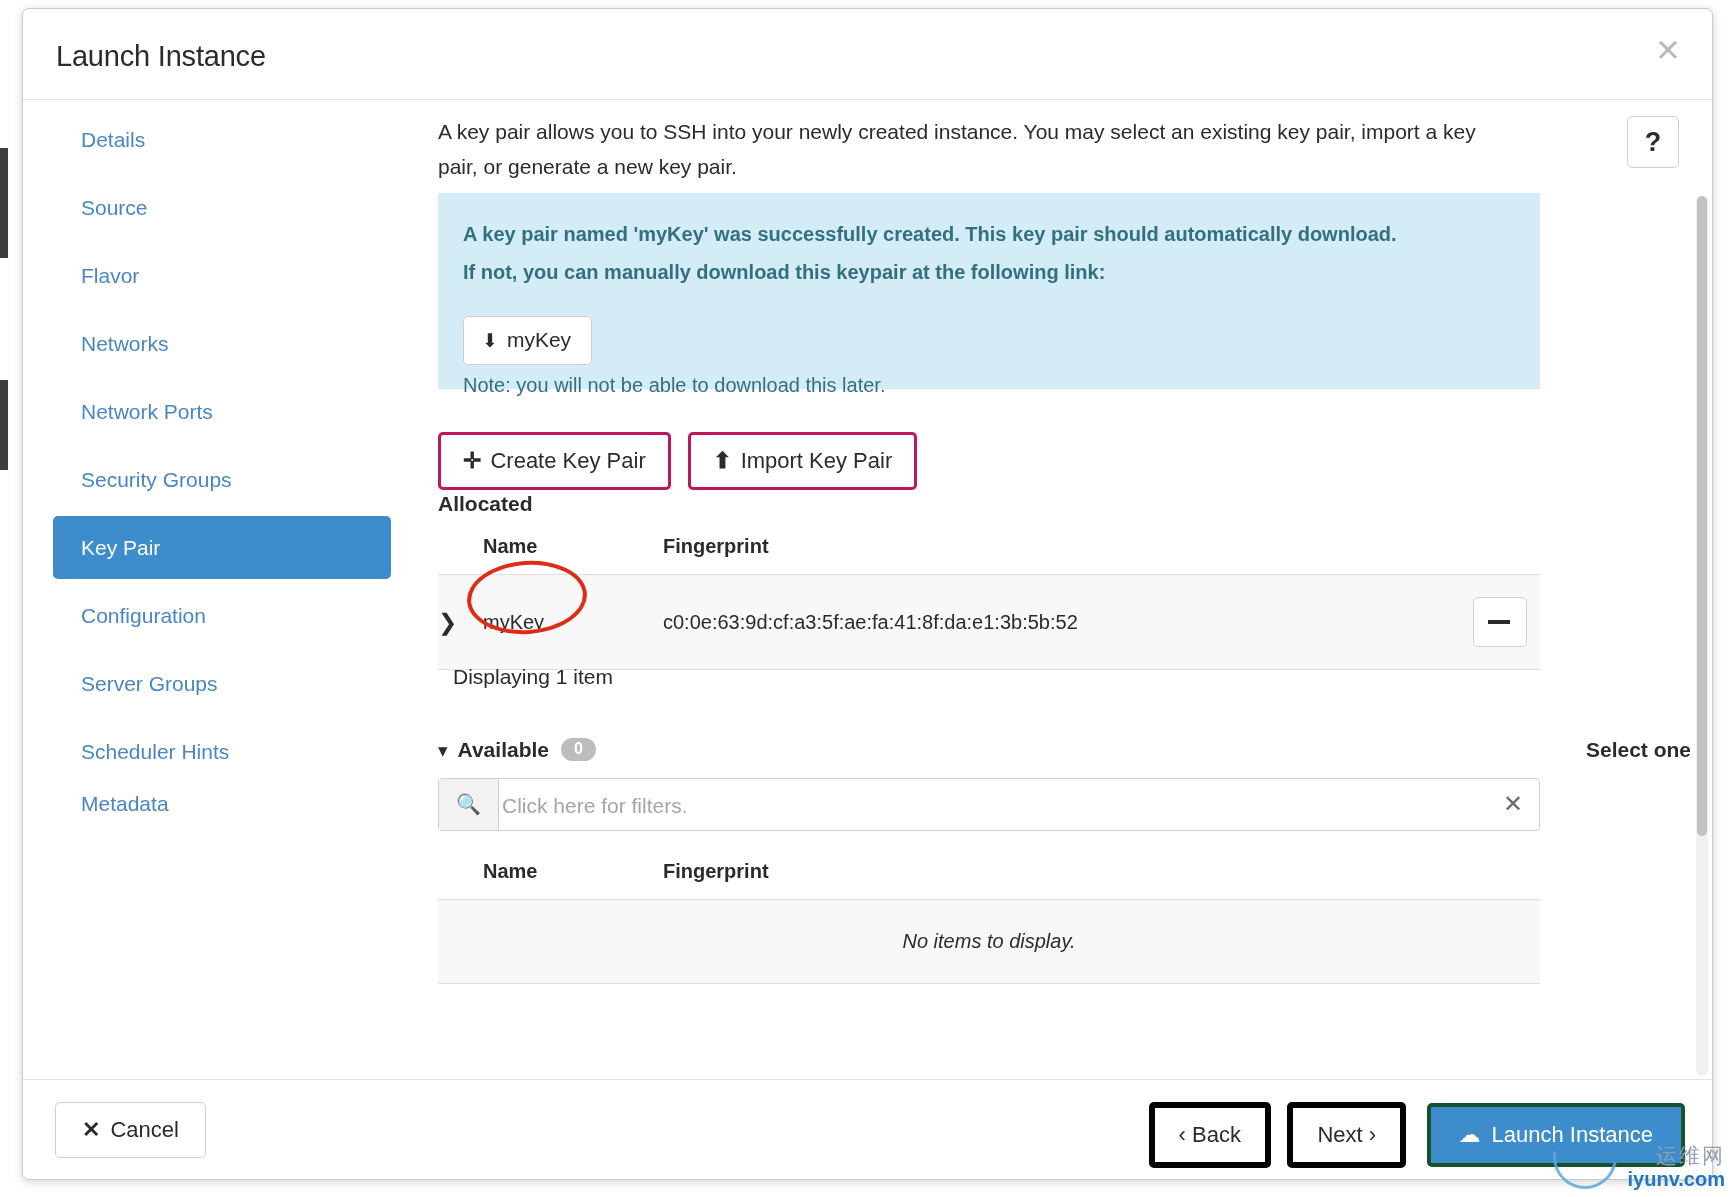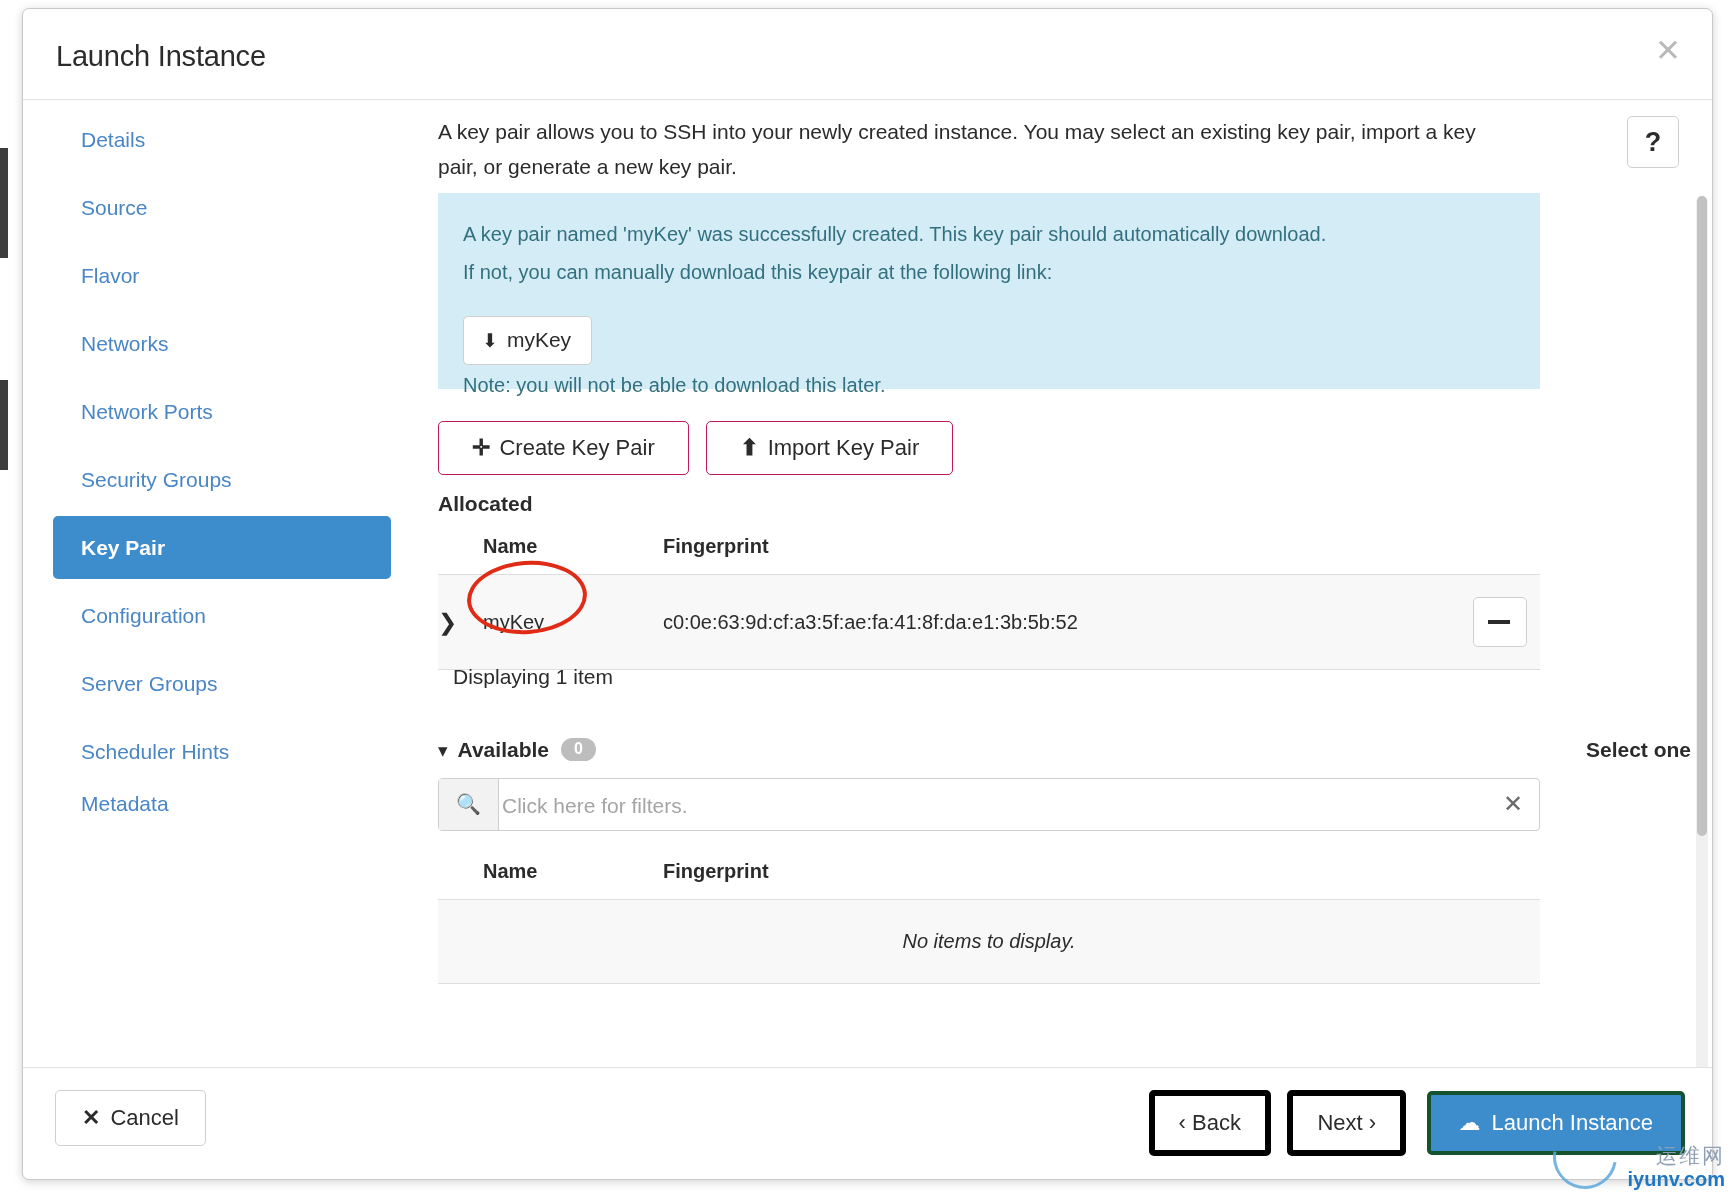--- a/index.html
+++ b/index.html
@@ -91,21 +91,20 @@
     box-sizing: border-box;
     font-size: 21px;
     color: #4a86c5;
     border-radius: 5px;
     cursor: pointer;
     white-space: nowrap;
   }
   .nav-item.active {
     background: #3d8ccc;
     color: #ffffff;
-    font-weight: bold;
   }
 
   
   .content {
     position: absolute;
     left: 400px;
     top: 0;
     right: 0;
     height: 100%;
     overflow: hidden;
@@ -148,20 +147,21 @@
     width: 1102px;
     height: 196px;
     background: #d4ecf6;
     box-sizing: border-box;
     padding: 22px 25px 0 25px;
   }
   .alert-line {
     font-size: 20px;
     line-height: 38px;
     color: #33707f;
+    font-weight: bold;
   }
   .dl-btn {
     display: inline-block;
     margin-top: 25px;
     padding: 11px 20px 12px 18px;
     border: 1px solid #cfcfcf;
     border-radius: 5px;
     background: #ffffff;
     font-size: 21px;
     color: #2b2b2b;
@@ -175,29 +175,30 @@
   }
 
   
   .kp-actions {
     position: absolute;
     left: 15px;
     top: 321px;
   }
   .btn-outline {
     display: inline-block;
-    padding: 13px 33px;
+    padding: 13px 22px;
     margin-right: 13px;
-    border: 1px solid #be185d;
+    border: 3px solid #be185d;
     border-radius: 5px;
     background: #ffffff;
     font-size: 22px;
     color: #2b2b2b;
     cursor: pointer;
     white-space: nowrap;
+    margin-top: 11px;
   }
   .btn-outline .ico { margin-right: 9px; font-weight: bold; }
 
   
   .section-label {
     position: absolute;
     left: 15px;
     top: 392px;
     font-size: 21px;
     font-weight: bold;
@@ -380,21 +381,21 @@
     width: 10px;
     height: 640px;
     background: #c2c2c2;
     border-radius: 5px;
   }
 
   
   .modal-footer {
     position: absolute;
     left: 0;
-    bottom: 16px;
+    bottom: 4px;
     width: 100%;
     height: 95px;
     border-top: 1px solid #e2e2e2;
     background: #ffffff;
   }
   .btn-cancel {
     position: absolute;
     left: 32px;
     top: 22px;
     padding: 14px 26px;

